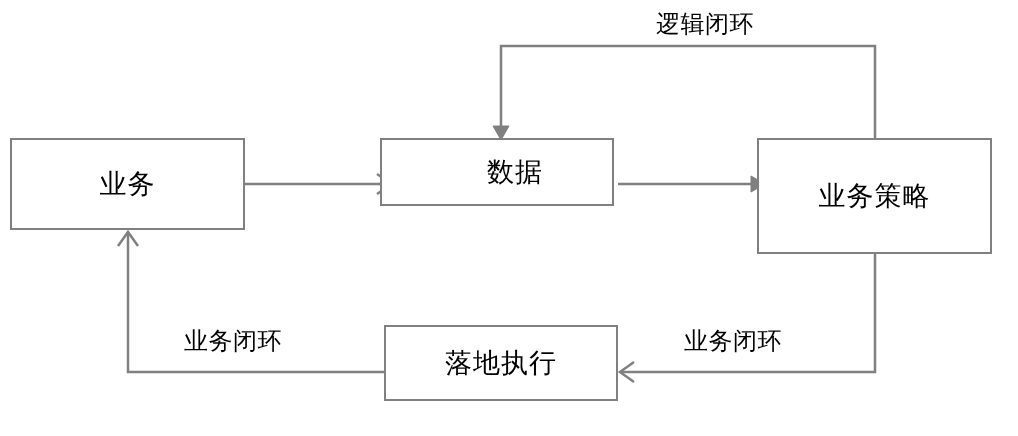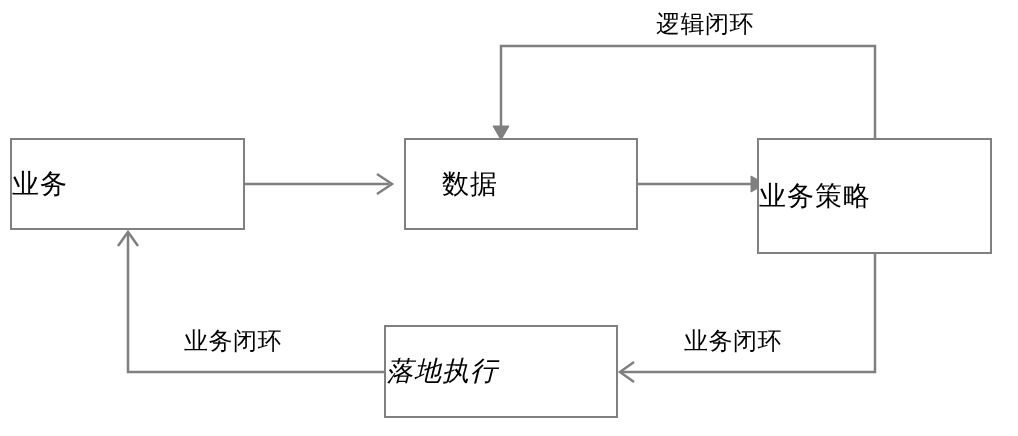--- a/index.html
+++ b/index.html
@@ -24,39 +24,40 @@
     width: 1018px;
     height: 436px;
   }
   .node-box {
     position: absolute;
     box-sizing: border-box;
     border: 2px solid #808080;
     background: #ffffff;
     display: flex;
     align-items: center;
+    justify-content: center;
     color: #000000;
     font-size: 27px;
     letter-spacing: 1px;
     line-height: 1;
     white-space: nowrap;
   }
   .edge-label {
     position: absolute;
     color: #000000;
     font-size: 24px;
     letter-spacing: 0.5px;
     line-height: 1;
     white-space: nowrap;
     background: transparent;
   }
   #node-business   { left: 10px;  top: 138px; width: 235px; height: 92px; }
-  #node-data       { left: 404px; top: 138px; width: 234px; height: 92px; padding-left: 36px; }
+  #node-data       { left: 380px; top: 138px; width: 234px; height: 68px; padding-left: 36px; }
   #node-strategy   { left: 757px; top: 138px; width: 235px; height: 116px; }
-  #node-execution  { left: 384px; top: 325px; width: 234px; height: 93px; font-style: italic; }
+  #node-execution  { left: 384px; top: 325px; width: 234px; height: 76px; }
 
   #label-logic-loop      { left: 624px; top: 12px; margin-left: 32px;  }
   #label-business-loop-l { left: 184px; top: 329px; }
   #label-business-loop-r { left: 684px; top: 329px; }
 </style>
 </head>
 <body>
 
 <div id="diagram-canvas">
 

